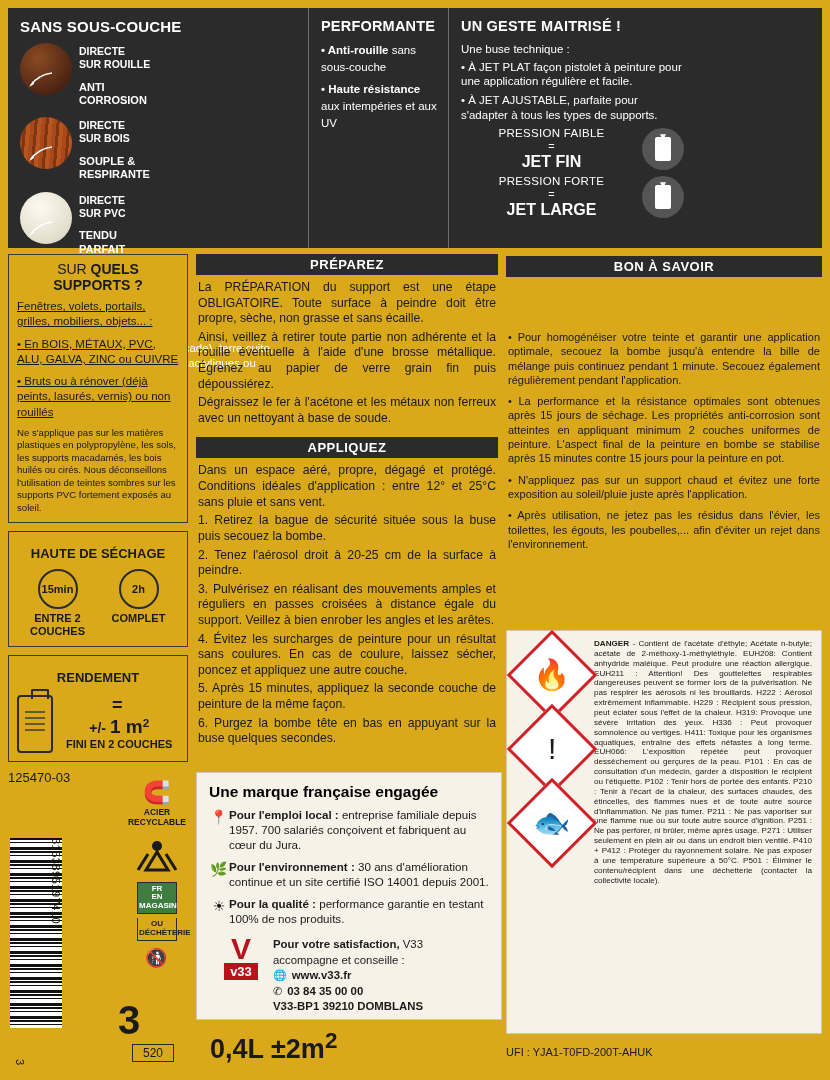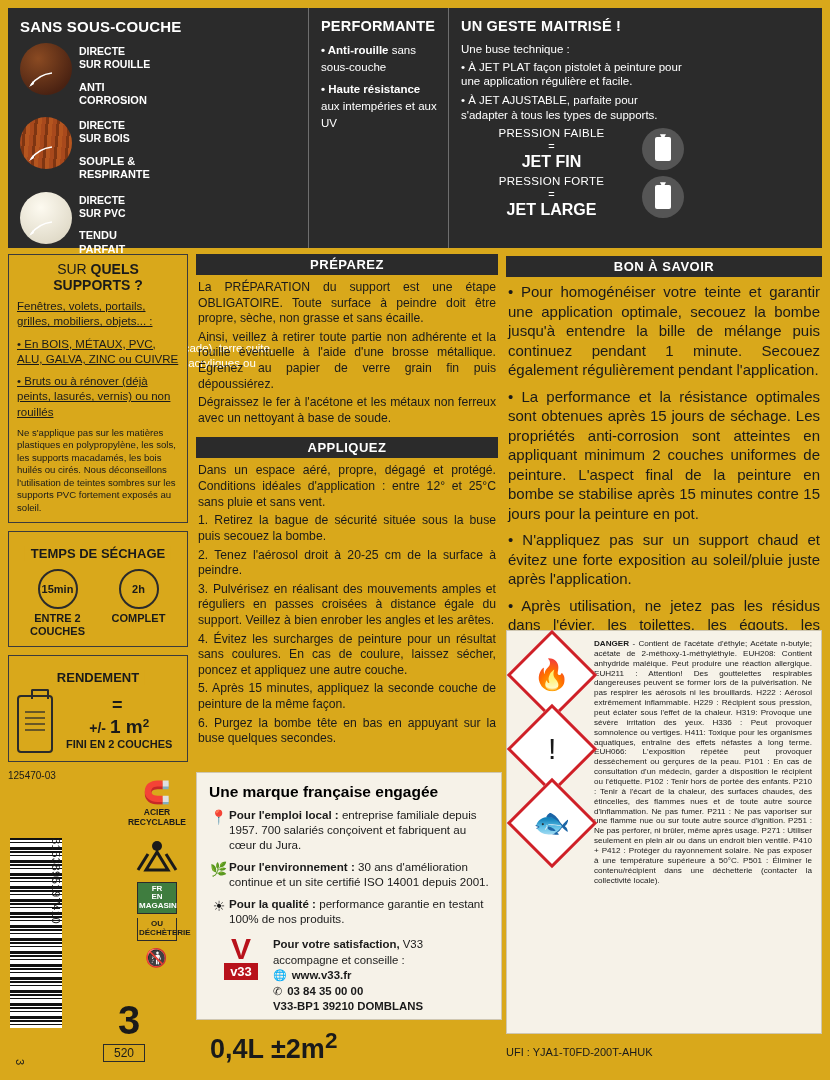--- a/index.html
+++ b/index.html
@@ -102,21 +102,21 @@
     content:""; position:absolute; left:12px; top:-8px; width:14px; height:8px;
     border:2px solid #2b2b2b; border-bottom:none; border-radius:2px 2px 0 0;
   }
   .can .lines { position:absolute; left:6px; top:14px; right:6px; height:22px;
     background: repeating-linear-gradient(180deg,#2b2b2b 0 2px,transparent 2px 6px); opacity:.65; }
   .rend-txt { text-align:center; }
   .rend-txt .m1 { font-size:14px; font-weight:bold; }
   .rend-txt .m1 b { font-size:19px; }
   .rend-txt .m2 { font-size:11px; font-weight:bold; line-height:1.2; }
 
-  .code { font-size:10px; margin-top:8px; }
+  .code { font-size:13px; margin-top:8px; }
 
   
   .barcode-wrap { position:absolute; left:10px; top:838px; width:64px; height:225px; }
   .barcode { width:52px; height:190px; background:
      repeating-linear-gradient(180deg,#111 0 2px,#fff 2px 4px,#111 4px 5px,#fff 5px 9px,#111 9px 12px,#fff 12px 13px);
      border:0; }
   .barcode-num {
     position:absolute; left:40px; top:0; writing-mode:vertical-rl; font-size:11px; letter-spacing:.5px;
     height:190px;
   }
@@ -126,35 +126,35 @@
   .rec-icon { font-size:22px; }
   .rec-lab { font-size:8.5px; font-weight:bold; line-height:1.15; margin-top:2px; }
   .triman { width:58px; height:40px; margin:6px auto 0 auto; }
   .greenbox {
     width:40px; margin:4px auto 0 auto; border:1px solid #2b2b2b; background:#3f7d3f; color:#fff;
     font-size:8px; font-weight:bold; padding:2px 1px; line-height:1.1;
   }
   .greenbox2 { background:#d9a81b; color:#1a1a1a; border-top:none; }
 
   .bignum { position:absolute; left:118px; top:1000px; font-size:40px; font-weight:bold; line-height:1; }
-  .bignum-sub { position:absolute; left:103px; top:1044px; font-size:12px; border:1px solid #2b2b2b; padding:1px 10px; }
+  .bignum-sub { position:absolute; left:132px; top:1044px; font-size:12px; border:1px solid #2b2b2b; padding:1px 10px; }
   .vol { position:absolute; left:210px; top:1028px; font-size:27px; font-weight:bold; }
 
   
   .midcol { position:absolute; left:196px; top:254px; width:302px; }
   .sec-head {
     background:#2b2b2b; color:#fff; font-weight:bold; font-size:13px;
     text-align:center; padding:3px 0; letter-spacing:.5px;
   }
   .sec-body { font-size:12.2px; line-height:1.28; text-align:justify; padding:5px 2px 8px 2px; }
   .sec-body p { margin:0 0 3px 0; }
 
   
   .rightcol { position:absolute; left:506px; top:256px; width:316px; }
-  .rs-body { font-size:15px; line-height:1.3; text-align:justify; padding:5px 2px 4px 2px; }
+  .rs-body { font-size:11px; line-height:1.3; text-align:justify; padding:5px 2px 4px 2px;margin-top:48px; }
   .rs-body p { margin:0 0 7px 0; }
 
   
   .brandbox {
     position:absolute; left:196px; top:772px; width:306px; height:248px;
     background:#f6f2e8; border:1px solid #cfc7b2;
   }
   .brand-title { color:#000000; font-weight:bold; font-size:15.5px; padding:10px 10px 6px 12px; }
   .brand-item { display:flex; padding:0 10px 7px 12px; font-size:11.6px; line-height:1.3; }
   .brand-ico { flex:0 0 20px; font-size:14px; text-align:center; padding-top:1px; }
@@ -302,21 +302,21 @@
       </div>
       <div class="sm">
         <p>Fenêtres, volets, portails, grilles, mobiliers, objets... :</p>
         <p>• En BOIS, MÉTAUX, PVC, ALU, GALVA, ZINC ou CUIVRE</p>
         <p>• Bruts ou à rénover (déjà peints, lasurés, vernis) ou non rouillés</p>
       </div>
       <div class="xs">Ne s'applique pas sur les matières plastiques en polypropylène, les sols, les supports macadamés, les bois huilés ou cirés. Nous déconseillons l'utilisation de teintes sombres sur les supports PVC fortement exposés au soleil.</div>
     </div>
 
     <div class="boxed" style="padding-top:12px;">
-      <div class="box-head">TEMPS DE SÉCHAGE</div>
+      <div class="box-head">HAUTE DE SÉCHAGE</div>
       <div class="dry-row">
         <div class="dry-item">
           <div class="clock">15min</div>
           <div class="lab">ENTRE 2 COUCHES</div>
         </div>
         <div class="dry-item">
           <div class="clock">2h</div>
           <div class="lab">COMPLET</div>
         </div>
       </div>

